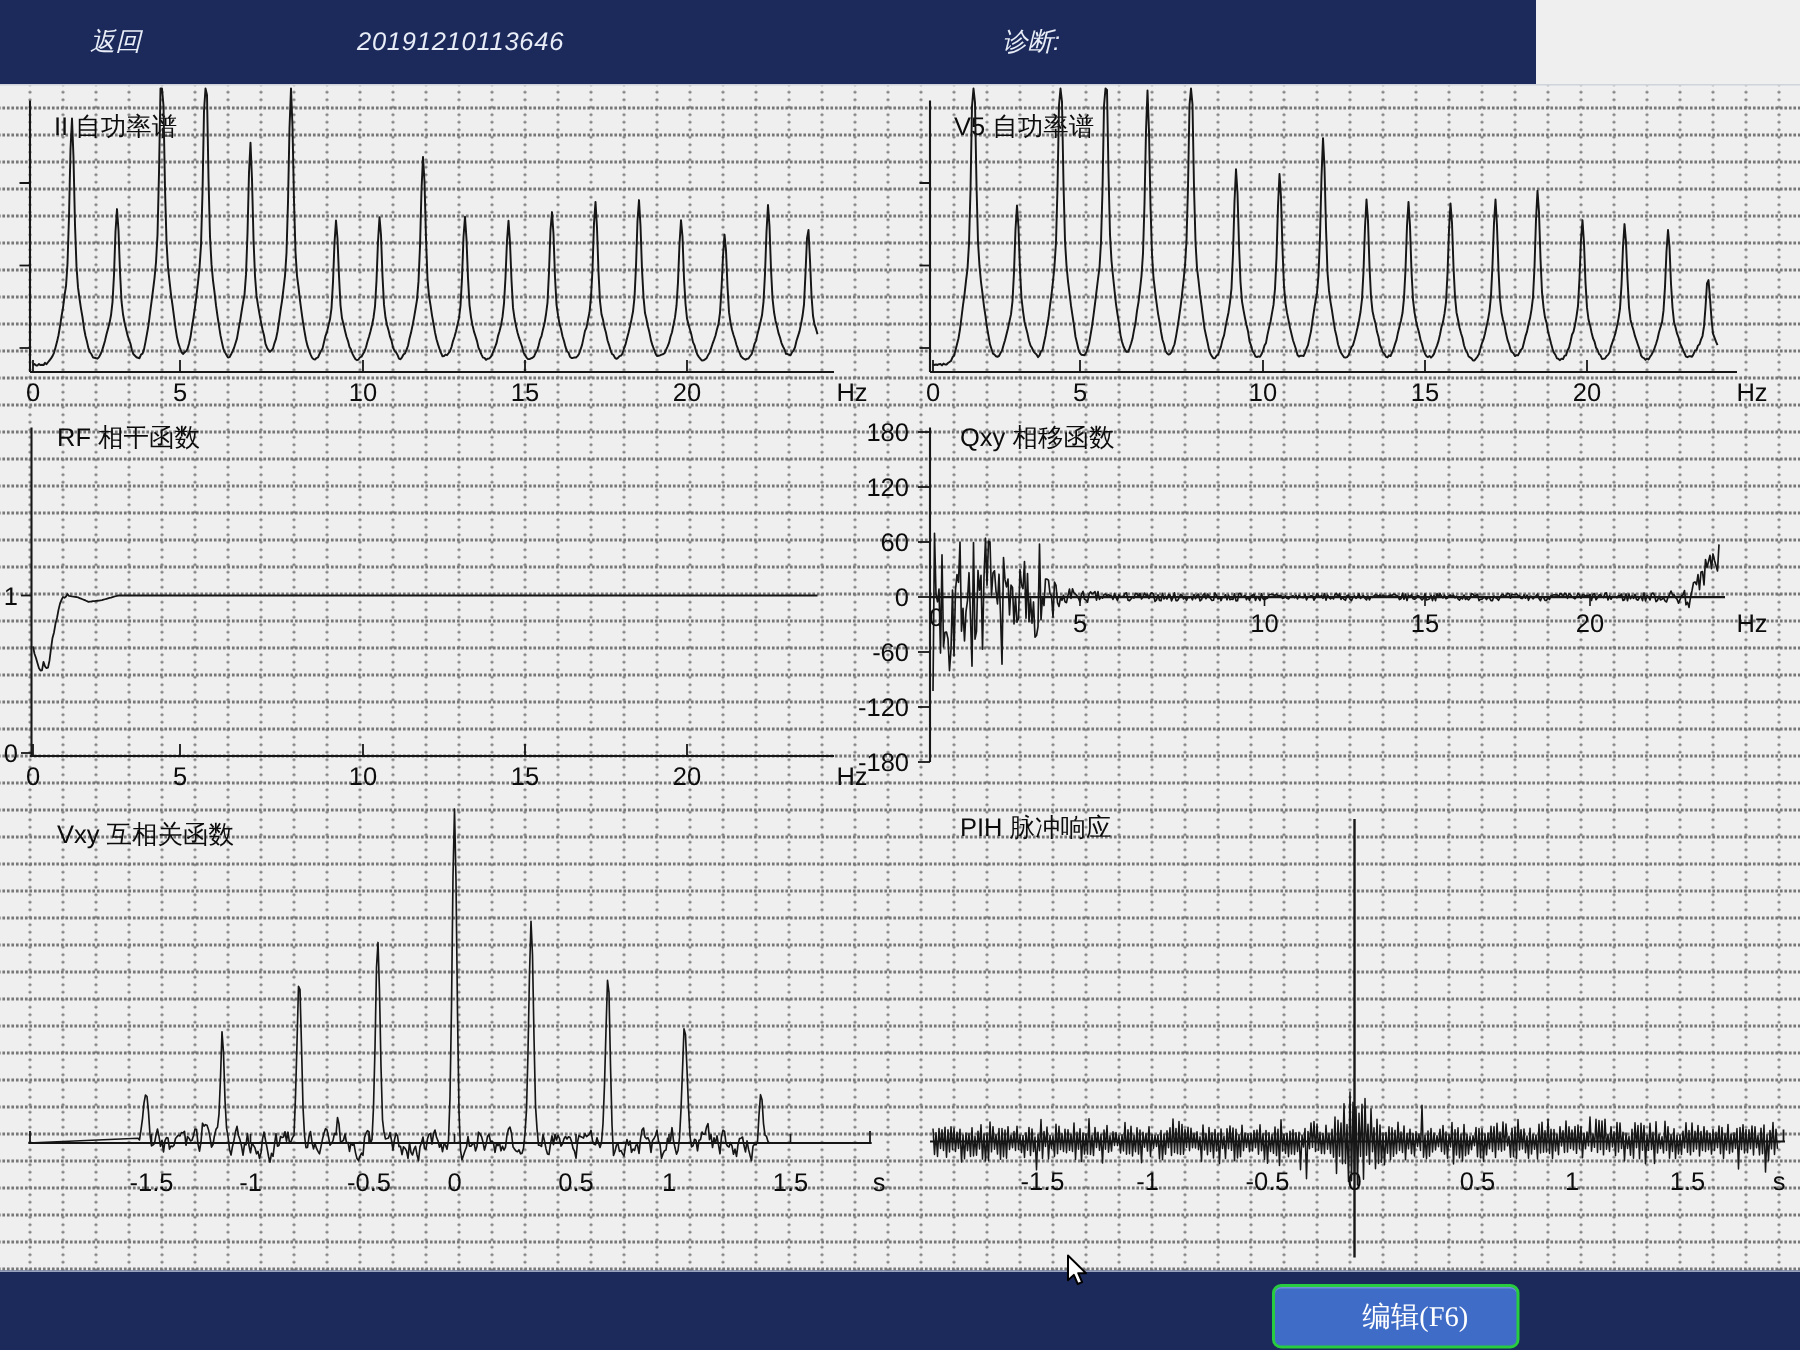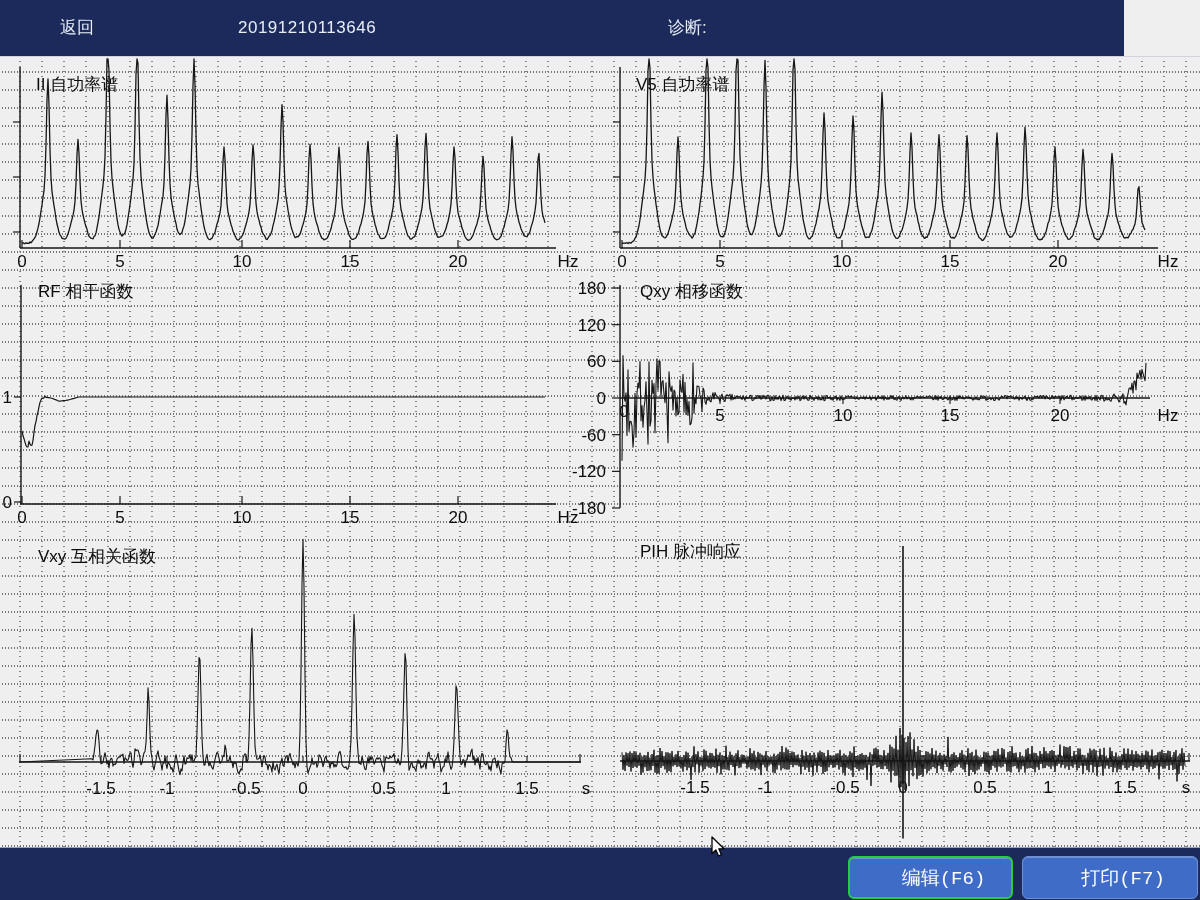--- a/index.html
+++ b/index.html
@@ -1,37 +1,37 @@
 <!DOCTYPE html>
 <html><head>
 <meta charset="utf-8">
 <style>
   html,body{margin:0;padding:0;}
   body{width:1200px;height:900px;position:relative;overflow:hidden;
        font-family:"Liberation Sans",sans-serif;background:#efefef;}
-  .topbar{position:absolute;left:0;top:0;width:1124px;height:56px;background:#1b2a5a;}
+  .topbar{position:absolute;left:0;top:0;width:1024px;height:56px;background:#1b2a5a;font-style:italic;}
   .topbar span{position:absolute;top:0;height:56px;line-height:56px;color:#e8edf8;
        font-size:17px;font-weight:500;white-space:nowrap;}
   .tb-back{left:60px;cursor:default;}
   .tb-idlabel{left:196px;margin-top:41px;}
   .tb-idvalue{left:238px;letter-spacing:0.5px;}
   .tb-diag{left:668px;}
   .chartarea{position:absolute;left:0;top:56px;width:1200px;height:791px;
        background-color:#efefef;
        background-image:
          radial-gradient(circle, #777 0.9px, rgba(0,0,0,0) 1.05px),
          radial-gradient(circle, #868686 0.9px, rgba(0,0,0,0) 1.05px);
        background-size: 3px 18px, 22px 5px;
        background-position: 1px 6px, 9px 2px;
        border-top:1px solid #cfd3dc;}
   #charts{position:absolute;left:0;top:0;}
   .bottombar{position:absolute;left:0;top:847px;width:1200px;height:53px;background:#1b2a5a;
        border-top:1px solid #9aa3bd;}
   .btn{position:absolute;top:8px;height:43px;background:#3f6cc7;color:#fff;
-       font-family:Liberation Mono, monospace;font-size:19px;border-radius:6px;
+       font-family:Liberation Serif, serif;font-size:19px;border-radius:6px;
        box-shadow:inset 0 1px 0 rgba(255,255,255,.25);cursor:default;padding-left:32px;}
   .btn-edit{left:848px;width:165px;border:2px solid #27cc3f;}
   .btn-print{left:1022px;width:176px;border:1px solid #6e8fd6;}
   .cursor{position:absolute;left:705px;top:834px;pointer-events:none;}
 </style>
 </head>
 <body>
 
 <div class="topbar">
   <span class="tb-back">返回</span>
@@ -168,18 +168,17 @@
         <text x="1125" y="736" text-anchor="middle" font-size="17" fill="#0c0c0c" font-family="&quot;Liberation Sans&quot;,sans-serif">1.5</text>
         <text x="1186" y="736" text-anchor="middle" font-size="17" fill="#0c0c0c" font-family="&quot;Liberation Sans&quot;,sans-serif">s</text>
         <line x1="903" y1="489" x2="903" y2="781.4" stroke="#161616" stroke-width="1.6"></line>
         <polyline points="622.0,695.3 623.0,712.7 624.0,698.1 625.0,714.0 626.0,695.4 627.0,708.6 628.0,696.2 629.0,710.0 630.0,694.5 631.0,714.5 632.0,696.2 633.0,711.0 634.0,694.2 635.0,709.4 636.0,695.2 637.0,710.7 638.0,697.9 639.0,708.7 640.0,695.8 641.0,717.7 642.0,699.7 643.0,715.5 644.0,698.3 645.0,710.2 646.0,698.5 647.0,714.0 648.0,694.9 649.0,713.7 650.0,700.5 651.0,713.2 652.0,697.1 653.0,709.0 654.0,692.8 655.0,715.6 656.0,699.0 657.0,716.9 658.0,698.1 659.0,716.6 660.0,691.0 661.0,710.9 662.0,694.1 663.0,709.1 664.0,699.2 665.0,712.4 666.0,695.3 667.0,715.8 668.0,695.4 669.0,714.1 670.0,696.3 671.0,715.2 672.0,694.1 673.0,709.3 674.0,699.8 675.0,708.1 676.0,697.3 677.0,710.0 678.0,693.9 679.0,709.2 680.0,699.7 681.0,711.4 682.0,700.0 683.0,714.6 684.0,698.2 685.0,709.8 686.0,694.6 687.0,713.3 688.0,695.7 689.0,710.7 690.0,701.0 691.0,722.9 692.0,699.5 693.0,710.1 694.0,689.4 695.0,715.3 696.0,697.3 697.0,707.3 698.0,694.4 699.0,715.7 700.0,699.9 701.0,708.6 702.0,700.3 703.0,713.8 704.0,692.5 705.0,712.1 706.0,693.8 707.0,709.4 708.0,698.8 709.0,710.7 710.0,695.9 711.0,711.5 712.0,696.2 713.0,709.9 714.0,699.1 715.0,710.7 716.0,691.7 717.0,715.9 718.0,697.8 719.0,709.2 720.0,695.5 721.0,717.4 722.0,698.3 723.0,712.4 724.0,698.9 725.0,712.4 726.0,688.8 727.0,712.7 728.0,700.0 729.0,713.4 730.0,694.7 731.0,708.0 732.0,697.8 733.0,709.9 734.0,699.3 735.0,718.3 736.0,696.4 737.0,709.1 738.0,693.3 739.0,711.1 740.0,700.1 741.0,710.4 742.0,697.5 743.0,706.6 744.0,698.0 745.0,706.7 746.0,700.2 747.0,711.6 748.0,699.4 749.0,710.3 750.0,691.3 751.0,712.5 752.0,696.2 753.0,712.2 754.0,693.8 755.0,713.7 756.0,699.9 757.0,710.8 758.0,694.9 759.0,712.4 760.0,696.4 761.0,718.1 762.0,697.8 763.0,707.8 764.0,698.8 765.0,710.4 766.0,694.1 767.0,713.8 768.0,699.4 769.0,708.5 770.0,699.9 771.0,707.3 772.0,699.5 773.0,715.5 774.0,696.7 775.0,716.2 776.0,699.1 777.0,712.5 778.0,696.9 779.0,708.2 780.0,694.9 781.0,713.3 782.0,689.0 783.0,711.3 784.0,695.3 785.0,712.2 786.0,690.6 787.0,712.7 788.0,692.6 789.0,712.5 790.0,695.9 791.0,707.9 792.0,694.5 793.0,710.2 794.0,695.2 795.0,708.1 796.0,698.4 797.0,708.3 798.0,697.5 799.0,709.5 800.0,700.9 801.0,717.2 802.0,693.0 803.0,709.7 804.0,698.9 805.0,712.8 806.0,694.7 807.0,710.6 808.0,698.1 809.0,715.0 810.0,696.0 811.0,710.3 812.0,698.5 813.0,718.7 814.0,695.6 815.0,708.7 816.0,700.5 817.0,715.3 818.0,695.5 819.0,708.8 820.0,693.7 821.0,709.9 822.0,695.0 823.0,716.8 824.0,695.9 825.0,715.0 826.0,699.4 827.0,714.2 828.0,693.1 829.0,710.2 830.0,698.3 831.0,707.9 832.0,698.7 833.0,710.8 834.0,698.5 835.0,710.3 836.0,696.7 837.0,708.1 838.0,696.3 839.0,712.5 840.0,692.9 841.0,710.1 842.0,698.9 843.0,715.9 844.0,696.6 845.0,718.5 846.0,698.2 847.0,710.6 848.0,699.5 849.0,711.9 850.0,694.3 851.0,713.4 852.0,695.8 853.0,720.0 854.0,689.5 855.0,710.4 856.0,699.0 857.0,712.0 858.0,698.6 859.0,714.1 860.0,697.1 861.0,712.3 862.0,696.2 863.0,712.7 864.0,698.2 865.0,710.7 866.0,697.9 867.0,722.8 868.0,699.7 869.0,707.7 870.0,695.4 871.0,728.9 872.0,697.3 873.0,708.8 874.0,691.6 875.0,707.9 876.0,690.7 877.0,710.7 878.0,692.3 879.0,709.8 880.0,697.9 881.0,712.0 882.0,698.7 883.0,712.2 884.0,693.2 885.0,709.1 886.0,698.4 887.0,712.0 888.0,695.9 889.0,714.5 890.0,687.7 891.0,725.3 892.0,689.9 893.0,713.8 894.0,691.6 895.0,718.8 896.0,678.8 897.0,718.6 898.0,692.7 899.0,730.6 900.0,671.0 901.0,730.1 902.0,677.8 903.0,726.9 904.0,680.9 905.0,733.0 906.0,685.2 907.0,714.0 908.0,679.2 909.0,729.1 910.0,675.4 911.0,713.2 912.0,692.5 913.0,719.2 914.0,682.2 915.0,710.8 916.0,694.8 917.0,722.1 918.0,689.2 919.0,718.6 920.0,693.0 921.0,717.8 922.0,698.2 923.0,719.5 924.0,698.0 925.0,711.8 926.0,694.2 927.0,716.2 928.0,694.8 929.0,713.9 930.0,696.5 931.0,712.2 932.0,691.2 933.0,710.0 934.0,697.7 935.0,711.3 936.0,693.7 937.0,716.1 938.0,698.6 939.0,708.9 940.0,695.9 941.0,712.1 942.0,698.7 943.0,713.7 944.0,697.3 945.0,707.3 946.0,698.8 947.0,710.0 948.0,679.9 949.0,714.5 950.0,699.9 951.0,715.5 952.0,697.0 953.0,713.8 954.0,695.4 955.0,711.0 956.0,698.3 957.0,709.6 958.0,700.1 959.0,707.5 960.0,695.9 961.0,710.7 962.0,693.3 963.0,712.4 964.0,697.6 965.0,715.2 966.0,699.3 967.0,707.6 968.0,691.3 969.0,719.0 970.0,696.1 971.0,713.0 972.0,694.9 973.0,714.9 974.0,699.2 975.0,717.0 976.0,692.7 977.0,713.5 978.0,699.3 979.0,712.4 980.0,700.4 981.0,709.5 982.0,700.2 983.0,706.8 984.0,694.7 985.0,714.2 986.0,695.4 987.0,714.9 988.0,695.5 989.0,717.2 990.0,699.0 991.0,712.9 992.0,698.4 993.0,708.9 994.0,693.8 995.0,710.6 996.0,694.2 997.0,714.6 998.0,691.9 999.0,709.5 1000.0,697.7 1001.0,710.5 1002.0,691.0 1003.0,709.6 1004.0,692.3 1005.0,706.9 1006.0,700.5 1007.0,714.5 1008.0,695.1 1009.0,714.0 1010.0,694.6 1011.0,715.4 1012.0,689.3 1013.0,709.6 1014.0,696.1 1015.0,709.0 1016.0,695.7 1017.0,711.5 1018.0,700.3 1019.0,715.2 1020.0,695.2 1021.0,712.3 1022.0,699.1 1023.0,709.2 1024.0,699.6 1025.0,715.6 1026.0,692.5 1027.0,711.6 1028.0,691.1 1029.0,711.2 1030.0,696.9 1031.0,711.0 1032.0,689.2 1033.0,712.0 1034.0,695.8 1035.0,715.3 1036.0,696.0 1037.0,710.3 1038.0,699.2 1039.0,712.8 1040.0,694.1 1041.0,707.0 1042.0,696.9 1043.0,711.3 1044.0,690.3 1045.0,711.0 1046.0,694.2 1047.0,708.6 1048.0,696.4 1049.0,709.7 1050.0,694.0 1051.0,711.9 1052.0,693.0 1053.0,708.8 1054.0,694.2 1055.0,714.8 1056.0,698.5 1057.0,708.9 1058.0,697.7 1059.0,706.9 1060.0,687.6 1061.0,710.5 1062.0,699.0 1063.0,707.9 1064.0,689.2 1065.0,711.3 1066.0,690.0 1067.0,709.4 1068.0,690.4 1069.0,712.9 1070.0,689.1 1071.0,709.2 1072.0,699.1 1073.0,710.7 1074.0,694.1 1075.0,707.6 1076.0,697.5 1077.0,713.4 1078.0,691.4 1079.0,711.0 1080.0,691.6 1081.0,708.6 1082.0,697.8 1083.0,716.8 1084.0,698.3 1085.0,708.7 1086.0,700.5 1087.0,713.1 1088.0,695.9 1089.0,715.1 1090.0,691.5 1091.0,708.1 1092.0,693.3 1093.0,715.5 1094.0,691.9 1095.0,709.8 1096.0,693.4 1097.0,718.8 1098.0,699.9 1099.0,709.9 1100.0,691.8 1101.0,709.3 1102.0,697.9 1103.0,718.6 1104.0,690.8 1105.0,711.6 1106.0,699.4 1107.0,708.7 1108.0,700.9 1109.0,711.7 1110.0,690.5 1111.0,710.0 1112.0,694.1 1113.0,715.2 1114.0,699.2 1115.0,710.7 1116.0,695.5 1117.0,715.3 1118.0,699.8 1119.0,712.3 1120.0,699.7 1121.0,712.7 1122.0,697.2 1123.0,708.3 1124.0,691.5 1125.0,711.1 1126.0,696.7 1127.0,712.9 1128.0,691.7 1129.0,710.6 1130.0,697.2 1131.0,709.0 1132.0,693.3 1133.0,713.6 1134.0,697.4 1135.0,710.0 1136.0,694.1 1137.0,710.7 1138.0,696.8 1139.0,709.5 1140.0,698.6 1141.0,712.4 1142.0,695.8 1143.0,710.0 1144.0,697.9 1145.0,708.2 1146.0,693.6 1147.0,712.1 1148.0,694.6 1149.0,715.3 1150.0,698.5 1151.0,709.6 1152.0,692.6 1153.0,712.0 1154.0,699.1 1155.0,711.0 1156.0,698.1 1157.0,708.7 1158.0,695.4 1159.0,722.3 1160.0,694.7 1161.0,709.4 1162.0,692.9 1163.0,711.7 1164.0,696.0 1165.0,711.5 1166.0,696.2 1167.0,708.8 1168.0,693.6 1169.0,713.0 1170.0,694.2 1171.0,708.2 1172.0,700.0 1173.0,713.0 1174.0,695.1 1175.0,712.1 1176.0,693.0 1177.0,724.4 1178.0,699.5 1179.0,716.7 1180.0,696.6 1181.0,708.9 1182.0,691.4 1183.0,712.7 1184.0,695.9 1185.0,708.9" fill="none" stroke="#161616" stroke-width="1" stroke-linejoin="round"></polyline>
       </g>
     </svg>
 </div>
 
 <div class="bottombar">
   <button class="btn btn-edit">编辑(F6)</button>
-  <button class="btn btn-print">打印(F7)</button>
 </div>
 
 <svg class="cursor" width="24" height="26" viewBox="0 0 24 26">
   <path d="M7 3 L7 19.5 L10.9 15.9 L13.5 22 L16.4 20.7 L13.8 14.8 L19 14.8 Z" fill="#ffffff" stroke="#000000" stroke-width="1.3" stroke-linejoin="round"></path>
 </svg>
 
 </body></html>

